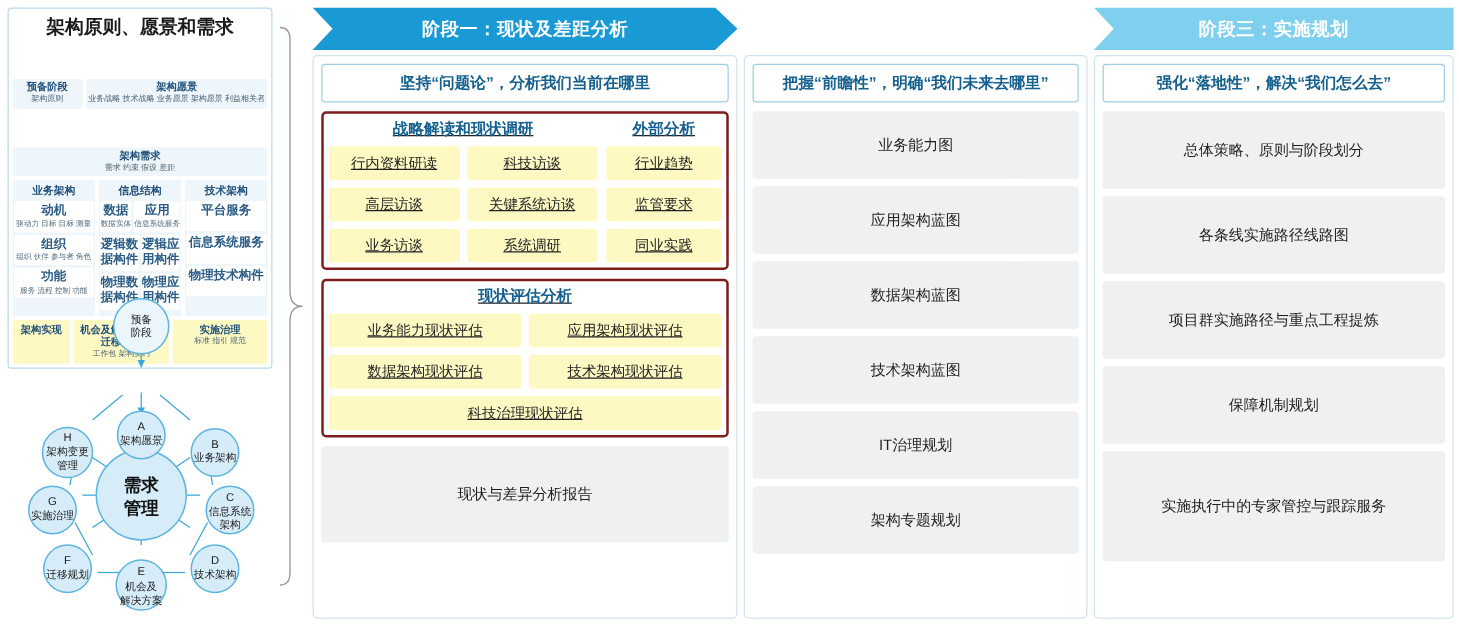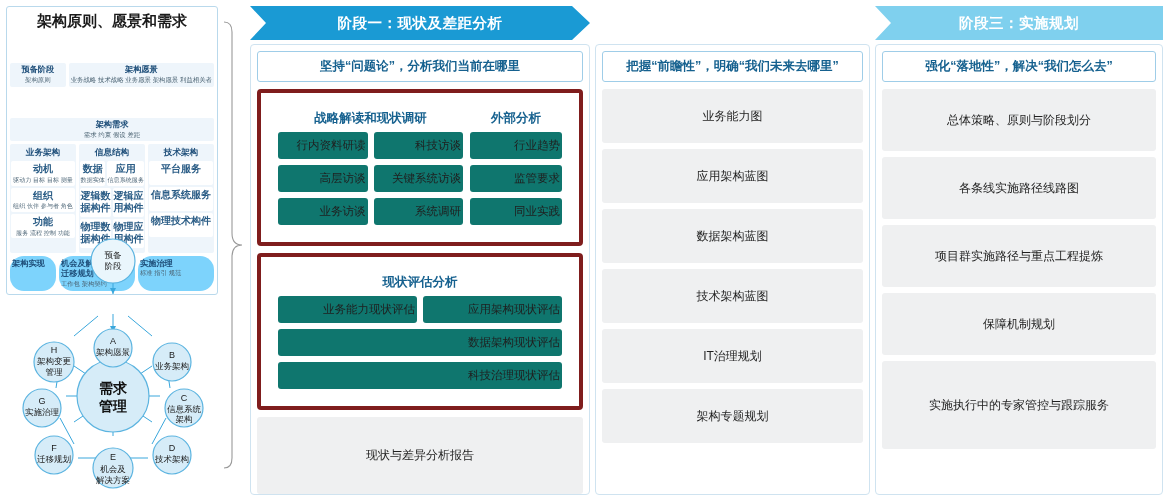--- a/index.html
+++ b/index.html
@@ -118,22 +118,23 @@
     font-size: 6.1px;
     color: #51697a;
     line-height: 1.3;
     white-space: nowrap;
   }
   .band-last {
     display: flex;
     gap: 3px;
   }
   .band-last .lcell {
-    background: #7dd3fc;
-    border-radius: 14px;
+    background: #fef9c3;
+    border-radius: 2px;
+    text-align: center;
     padding: 3px 2px;
     box-sizing: border-box;
   }
   .band-last .l1 { width: 46px; }
   .band-last .l2 { flex: 1; }
   .band-last .l3 { flex: 1; }
   .band-last .hd2 {
     font-size: 8.2px;
     font-weight: bold;
     color: #1f4f7a;
@@ -224,41 +225,42 @@
     font-size: 12.5px;
     font-weight: bold;
     text-align: center;
     padding: 6px 2px;
     box-sizing: border-box;
   }
 
   
   .p1-box {
     margin: 7px 6px 0 6px;
-    border: 4px solid #7f1d1d;
+    border: 2px solid #7f1d1d;
     border-radius: 4px;
-    padding: 17px;
-    box-sizing: border-box;
+    padding: 4px;
+    box-sizing: border-box;
+    text-decoration: underline;
   }
   .p1-row { display: flex; gap: 7px; }
   .p1-left { flex: 1; }
   .p1-right { width: 92px; }
   .bx-title {
     text-align: center;
     font-size: 12.5px;
     font-weight: bold;
     color: #16618f;
     padding-bottom: 5px;
   }
   .gridcell {
-    background: #0f766e;
+    background: #fef9c3;
     border-radius: 3px;
     font-size: 11.5px;
     color: #1f1f1f;
-    text-align: right;
+    text-align: center;
     padding: 6px 2px;
     margin-bottom: 6px;
     box-sizing: border-box;
   }
   .g2 { display: flex; gap: 6px; }
   .g2 > .gridcell { flex: 1; }
   .full { width: 100%; }
   .report {
     margin: 7px 6px 0 6px;
     background: #eff0f1;
@@ -519,20 +521,21 @@
     </div>
 
     <div class="p1-box">
       <div class="bx-title">现状评估分析</div>
       <div class="g2">
         <div class="gridcell">业务能力现状评估</div>
         <div class="gridcell">应用架构现状评估</div>
       </div>
       <div class="g2">
         <div class="gridcell">数据架构现状评估</div>
+        <div class="gridcell">技术架构现状评估</div>
       </div>
       <div class="gridcell full" style="margin-bottom:0">科技治理现状评估</div>
     </div>
 
     <div class="report">现状与差异分析报告</div>
   </div>
 
 
   <div class="col" style="left:595px; width:275px;">
     <div class="subtitle">把握“前瞻性”，明确“我们未来去哪里”</div>

